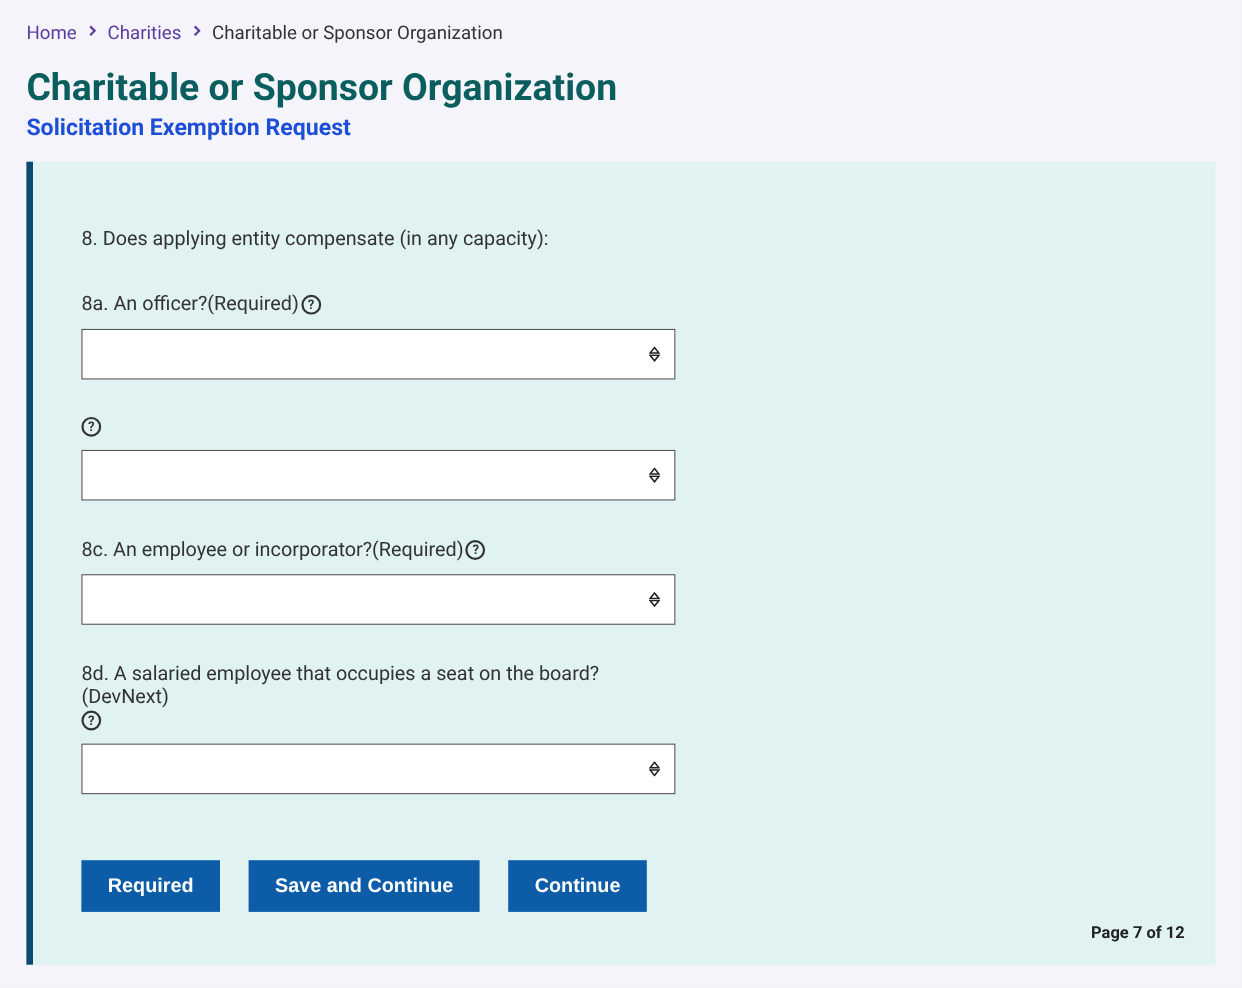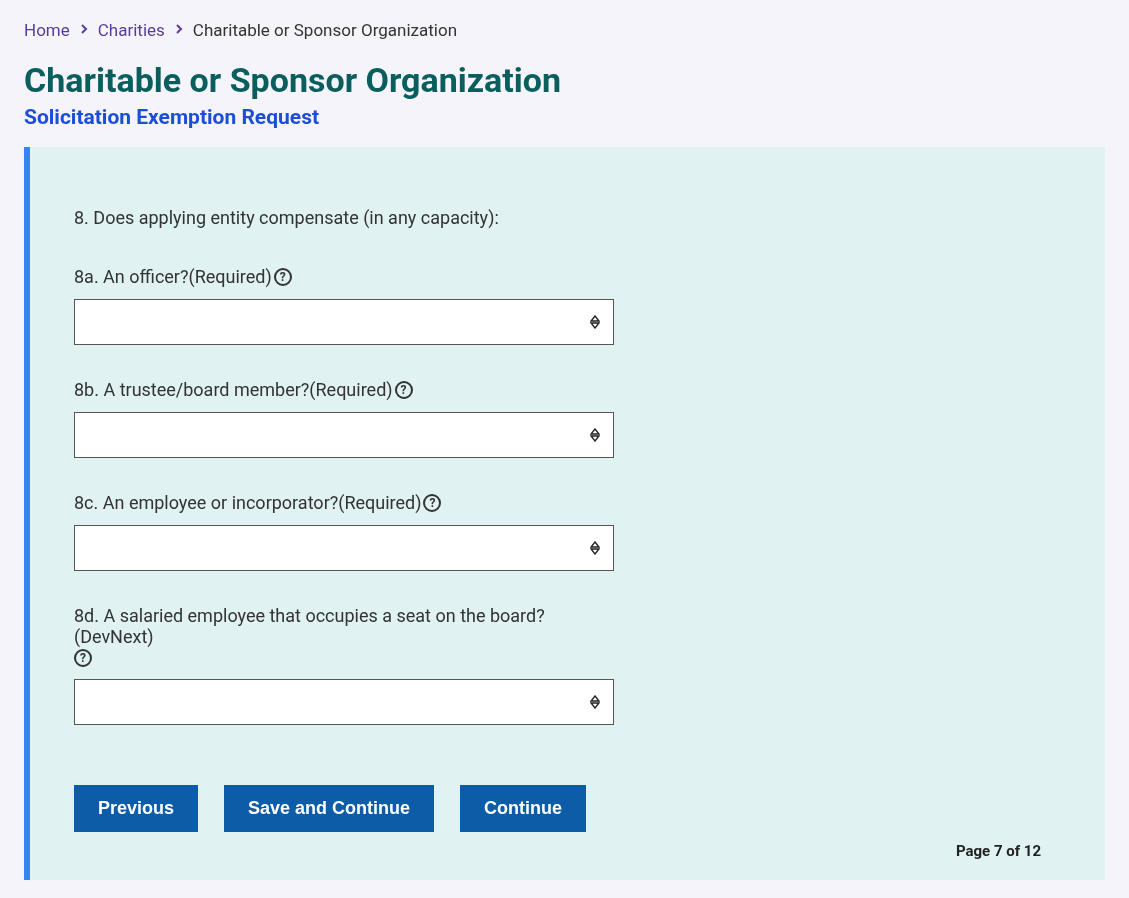--- a/index.html
+++ b/index.html
@@ -38,22 +38,22 @@
   margin: 20px 0 5px 0;
 }
 h2 {
   color: #1d4ed8;
   font-size: 21px;
   font-weight: 700;
   margin: 0 0 18px 0;
 }
 .panel {
   background: #e0f2f2;
-  border-left: 6px solid #3b82f6;
-  padding: 60px 64px 20px 44px;
+  border-left: 6px solid #0c4a6e;
+  padding: 60px 28px 20px 44px;
   position: relative;
 }
 .question-intro {
   font-size: 18px;
   color: #333;
   margin-bottom: 38px;
 }
 .form-group {
   margin-bottom: 34px;
   max-width: 540px;
@@ -170,21 +170,20 @@
             </svg>
           <svg width="10" height="7" viewBox="0 0 10 7">
               <path d="M1 1 L9 1 L5 6 Z" fill="none" stroke="#222" stroke-width="1.4"></path>
             </svg>
         </span>
       </div>
     </div>
 
     <div class="form-group">
       <div class="form-label">
-        <span>8b. A trustee/board member?(Required)</span>
         <span class="help-icon">?</span>
       </div>
       <div class="select-wrap">
         <select><option></option></select>
         <span class="sort-arrows">
           <svg width="10" height="7" viewBox="0 0 10 7">
               <path d="M5 1 L9 6 L1 6 Z" fill="none" stroke="#222" stroke-width="1.4"></path>
             </svg>
           <svg width="10" height="7" viewBox="0 0 10 7">
               <path d="M1 1 L9 1 L5 6 Z" fill="none" stroke="#222" stroke-width="1.4"></path>
@@ -223,20 +222,20 @@
               <path d="M5 1 L9 6 L1 6 Z" fill="none" stroke="#222" stroke-width="1.4"></path>
             </svg>
           <svg width="10" height="7" viewBox="0 0 10 7">
               <path d="M1 1 L9 1 L5 6 Z" fill="none" stroke="#222" stroke-width="1.4"></path>
             </svg>
         </span>
       </div>
     </div>
 
     <div class="button-row">
-      <button class="btn">Previous</button>
+      <button class="btn">Required</button>
       <button class="btn">Save and Continue</button>
       <button class="btn">Continue</button>
     </div>
 
     <div class="page-indicator">Page 7 of 12</div>
   </div>
 </div>
 
 </body></html>

